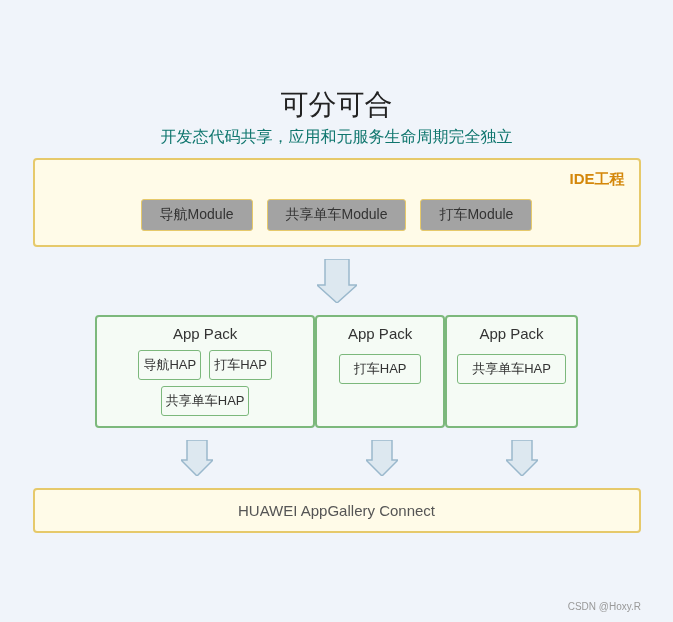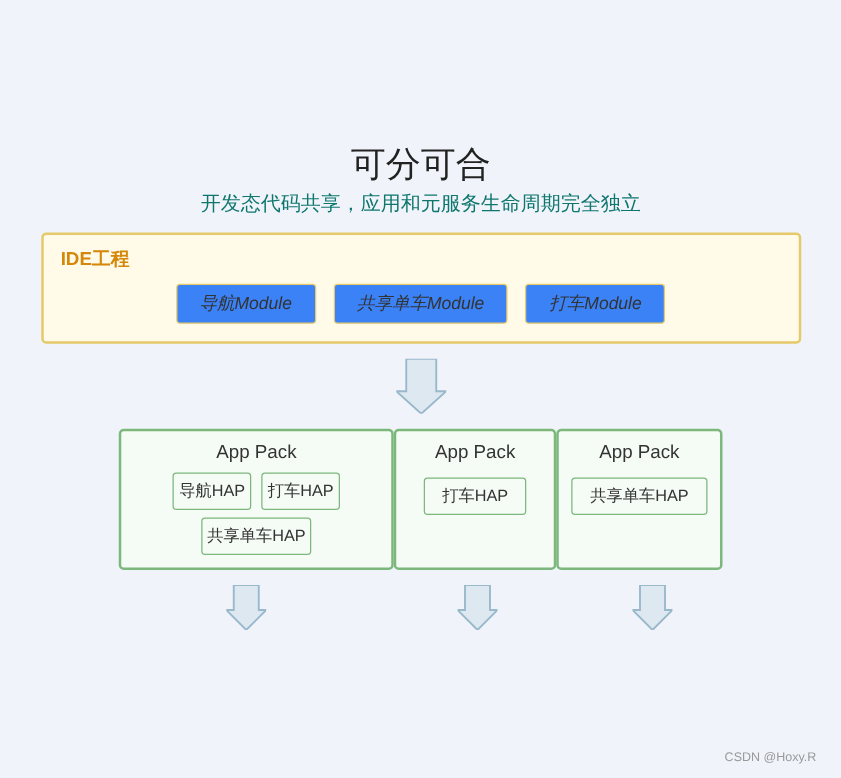--- a/index.html
+++ b/index.html
@@ -44,41 +44,40 @@
 
     
     .ide-box {
       width: 100%;
       border: 2px solid #e6c96a;
       background: #fffbe8;
       border-radius: 4px;
       padding: 10px 14px 14px 14px;
     }
     .ide-label {
-      text-align: left;
+      text-align: right;
       color: #d4870a;
       font-size: 15px;
       font-weight: bold;
       margin-bottom: 10px;
     }
     .ide-modules {
       display: flex;
       flex-direction: row;
       gap: 14px;
       justify-content: center;
     }
     .module-box {
       border: 1.5px solid #e6c96a;
-      background: #3b82f6;
+      background: #a3a3a3;
       border-radius: 3px;
       padding: 6px 18px;
       font-size: 14px;
       color: #333;
       white-space: nowrap;
-      font-style: italic;
     }
 
     
     .arrow-down-large {
       display: flex;
       justify-content: center;
       align-items: center;
       margin: 2px 0;
     }
     .arrow-large-svg {
@@ -170,21 +169,21 @@
     }
     .bottom-label {
       font-size: 15px;
       color: #555;
     }
 
     
     .watermark {
       position: absolute;
       bottom: 10px;
-      right: 20px;
+      right: 32px;
       font-size: 10px;
       color: #999;
     }
   </style>
 </head>
 <body>
 
 <div class="container">
 
   <div class="title-section">
@@ -243,16 +242,19 @@
         <polygon points="6,0 26,0 26,20 32,20 16,36 0,20 6,20" fill="#dde8f0" stroke="#9ab8cc" stroke-width="1.5"></polygon>
       </svg>
     </div>
     <div class="small-arrow-cell" style="flex:0 0 130px;">
       <svg class="arrow-small-svg" viewBox="0 0 32 36" fill="none" xmlns="http://www.w3.org/2000/svg">
         <polygon points="6,0 26,0 26,20 32,20 16,36 0,20 6,20" fill="#dde8f0" stroke="#9ab8cc" stroke-width="1.5"></polygon>
       </svg>
     </div>
   </div>
 
+  <div class="bottom-box">
+    <div class="bottom-label">HUAWEI AppGallery Connect</div>
+  </div>
 
 </div>
 
 <div class="watermark">CSDN @Hoxy.R</div>
 
 </body></html>

